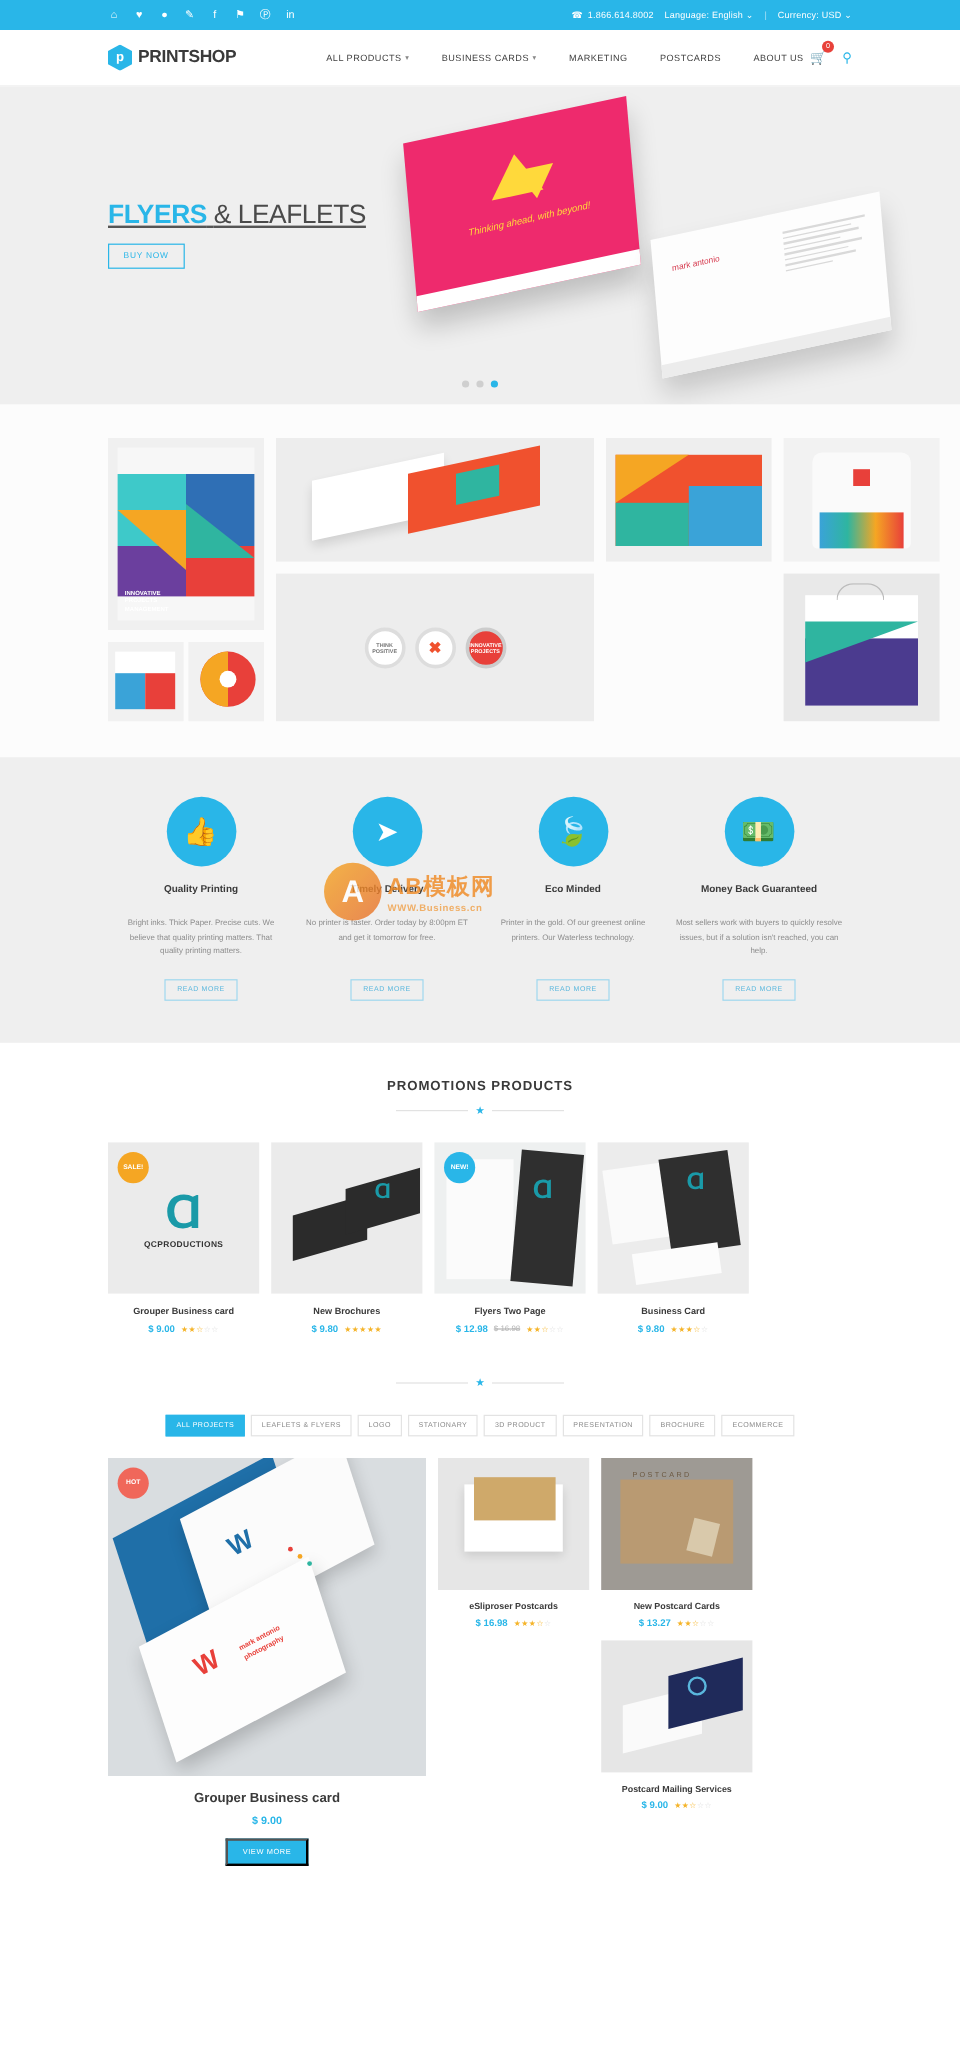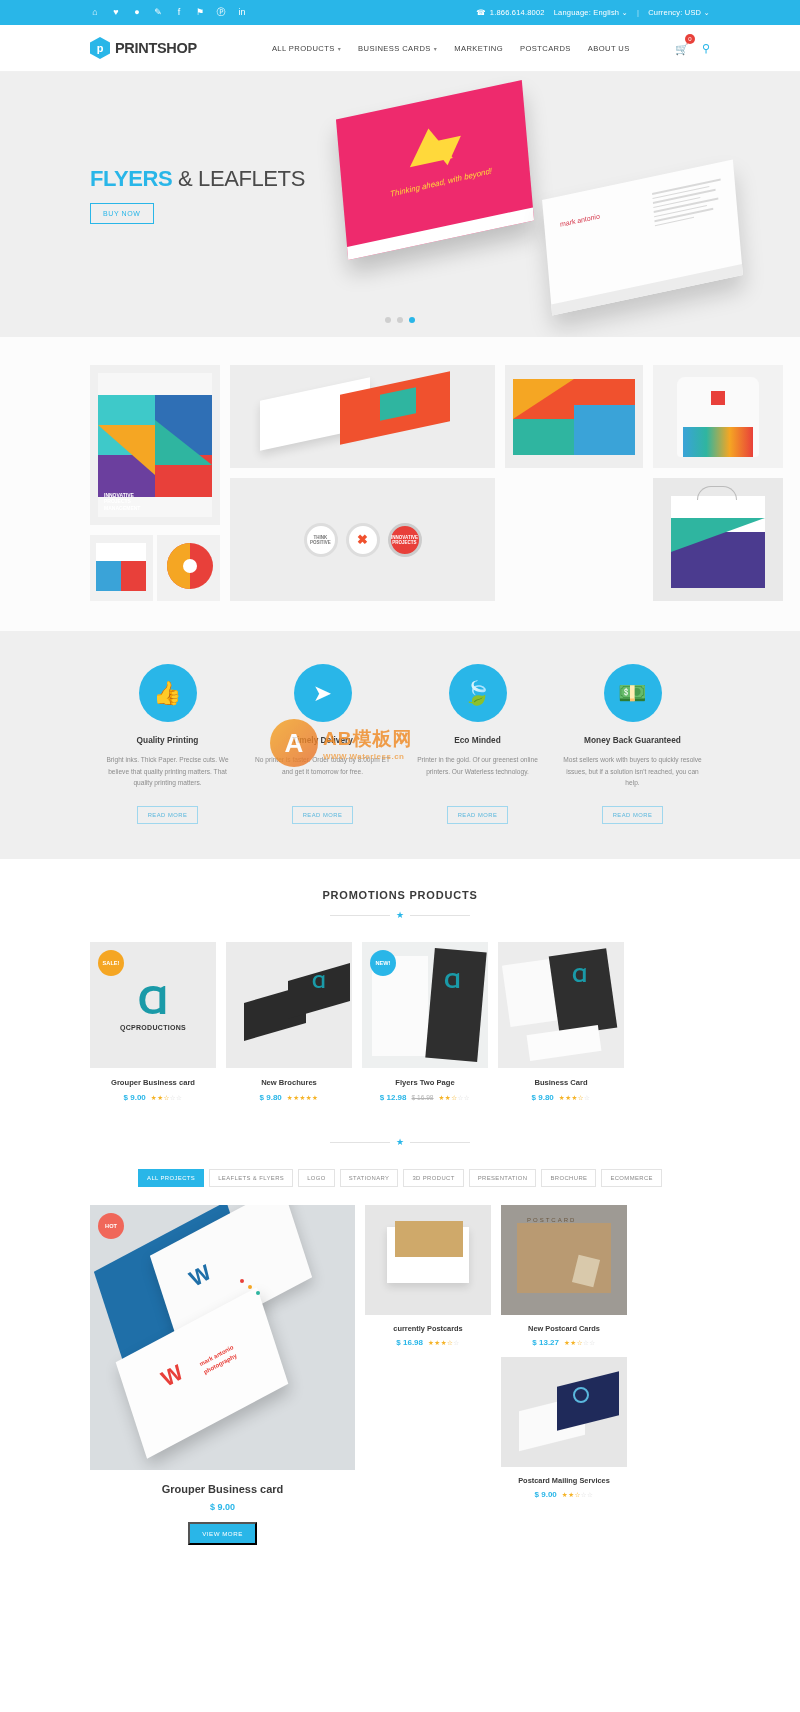--- a/index.html
+++ b/index.html
@@ -43,21 +43,21 @@
     border-bottom: 1px solid #f0f0f0;
   }
   .logo { display: flex; align-items: center; gap: 5px; }
   .logo-mark {
     width: 20px; height: 22px; background: #29b6e8;
     clip-path: polygon(50% 0%, 100% 25%, 100% 75%, 50% 100%, 0% 75%, 0% 25%);
     display: flex; align-items: center; justify-content: center;
     color: #fff; font-size: 11px; font-weight: bold;
   }
   .logo-text { font-size: 14.5px; font-weight: bold; color: #3a3a3a; letter-spacing: -.3px; }
-  nav.mainnav { display: flex; gap: 17px; margin-left: 75px; align-items: flex-start; }
+  nav.mainnav { display: flex; gap: 27px; margin-left: 75px; align-items: flex-start; }
   nav.mainnav a {
     font-size: 7.6px; color: #3f3f3f; text-decoration: none;
     letter-spacing: .4px; display: flex; align-items: center; gap: 3px;
   }
   .caret { font-size: 6px; color: #888; }
   .header-right { margin-left: auto; display: flex; align-items: center; gap: 13px; }
   .cart-wrap { position: relative; }
   .cart-icon { font-size: 11px; color: #29b6e8; }
   .cart-badge {
     position: absolute; top: -5px; right: -6px;
@@ -66,21 +66,21 @@
     display: flex; align-items: center; justify-content: center;
   }
   .search-icon { font-size: 11px; color: #29b6e8; }
 
   
   .hero {
     height: 265px; background: #efefef; position: relative;
     padding: 0 90px; display: flex; align-items: center;
     overflow: hidden;
   }
-  .hero-text { width: 250px; z-index: 3; margin-top: -20px; }
+  .hero-text { width: 250px; z-index: 3; margin-top: -20px; text-decoration: underline; }
   .hero-title { font-size: 22px; font-weight: bold; letter-spacing: -.4px; margin-bottom: 10px; }
   .hero-title .hl { color: #29b6e8; }
   .hero-title .rest { color: #4a4a4a; font-weight: normal; }
   .hero-desc { font-size: 8px; line-height: 1.75; color: #7b7b7b; margin-bottom: 13px; }
   .hero-btn {
     display: inline-block; border: 1px solid #29b6e8; color: #29b6e8;
     background: transparent; font-size: 7px; padding: 6px 12px;
     letter-spacing: .6px; cursor: pointer;
   }
   .hero-art { position: absolute; right: 60px; top: 28px; width: 420px; height: 230px; }
@@ -132,21 +132,21 @@
   .features {
     background: #efefef; padding: 33px 90px 35px;
     display: flex; gap: 0; position: relative;
   }
   .feature { flex: 1; text-align: center; }
   .f-circle {
     width: 58px; height: 58px; border-radius: 50%; background: #29b6e8;
     margin: 0 auto 13px; display: flex; align-items: center; justify-content: center;
     color: #fff; font-size: 23px;
   }
-  .f-title { font-size: 8.3px; color: #3a3a3a; font-weight: bold; margin-bottom: 9px; }
+  .f-title { font-size: 8.3px; color: #3a3a3a; font-weight: bold; margin-bottom: 19px; }
   .f-desc { font-size: 6.6px; line-height: 1.75; color: #8d8d8d; padding: 0 8px; margin-bottom: 13px; min-height: 36px; }
   .f-btn {
     display: inline-block; border: 1px solid #9fd7ee; color: #5ab7dd;
     font-size: 5.8px; padding: 5px 10px; background: transparent;
     letter-spacing: .5px; cursor: pointer;
   }
   .watermark {
     position: absolute; left: 270px; top: 88px; display: flex; align-items: center;
     gap: 5px; opacity: .82; pointer-events: none;
   }
@@ -407,21 +407,21 @@
   <div class="feature">
     <div class="f-circle">💵</div>
     <div class="f-title">Money Back Guaranteed</div>
     <div class="f-desc">Most sellers work with buyers to quickly resolve issues, but if a solution isn't reached, you can help.</div>
     <button class="f-btn">READ MORE</button>
   </div>
   <div class="watermark">
     <div class="wm-circle">A</div>
     <div class="wm-text">
       <div class="wm-big">AB模板网</div>
-      <div class="wm-small">WWW.Waterless.cn</div>
+      <div class="wm-small">WWW.Business.cn</div>
     </div>
   </div>
 </div>
 
 <div class="section">
   <div class="sec-title">PROMOTIONS PRODUCTS</div>
   <div class="sec-rule">
     <span class="line"></span>
     <span class="star">★</span>
     <span class="line"></span>
@@ -527,21 +527,21 @@
         <button class="view-btn">VIEW MORE</button>
       </div>
     </div>
 
     <div class="tpl-col">
       <div class="tpl-small">
         <div class="tpl-small-img" style="background:#e6e6e6;">
           <div style="position:absolute;left:22px;top:22px;width:82px;height:56px;background:#fff;box-shadow:0 4px 8px rgba(0,0,0,.12);"></div>
           <div style="position:absolute;left:30px;top:16px;width:68px;height:36px;background:#cfa96a;"></div>
         </div>
-        <div class="tpl-small-name">currently Postcards</div>
+        <div class="tpl-small-name">eSliproser Postcards</div>
         <div class="prod-meta">
           <span class="price">$ 16.98</span>
           <span class="stars"><span>★</span><span>★</span><span>★</span><span>☆</span><span class="off">☆</span></span>
         </div>
       </div>
     </div>
 
     <div class="tpl-col">
       <div class="tpl-small">
         <div class="tpl-small-img" style="background:#9e9a94;">

